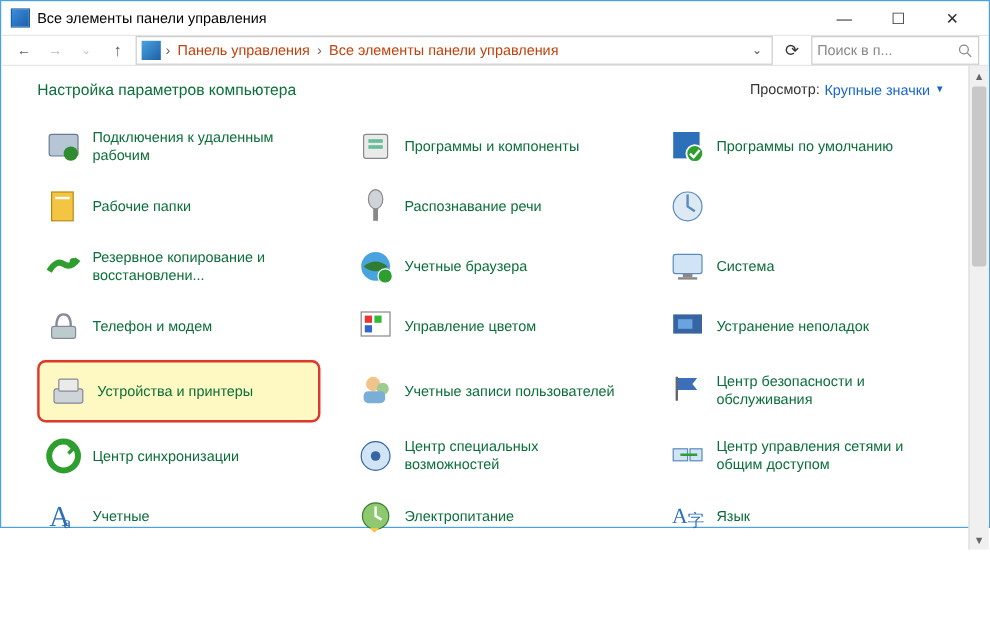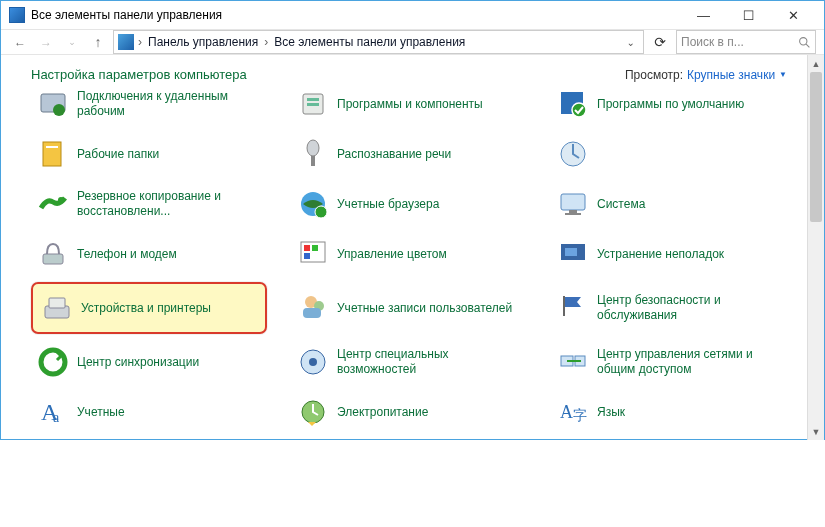--- a/index.html
+++ b/index.html
@@ -9,29 +9,29 @@
   .titlebar .app-icon { width: 16px; height: 16px; background: linear-gradient(135deg,#3a8dde,#1c5fa8); border: 1px solid #1c5fa8; margin-right: 6px; }
   .titlebar .title { flex: 1; font-size: 12px; color: #000; }
   .winbtn { width: 45px; height: 28px; display: flex; align-items: center; justify-content: center; font-size: 13px; color: #333; }
   .navbar { height: 36px; display: flex; align-items: center; padding: 0 8px; border-bottom: 1px solid #e5e5e5; gap: 4px; }
   .nav-arrow { width: 22px; height: 22px; display:flex; align-items:center; justify-content:center; color:#666; }
   .nav-arrow.disabled { color:#bbb; }
   .nav-up { font-size: 14px; }
   .breadcrumbs { flex: 1; height: 24px; border: 1px solid #ccc; display: flex; align-items: center; padding: 0 4px; gap: 2px; font-size: 12px; }
   .bc-icon { width: 16px; height: 16px; background: linear-gradient(135deg,#4aa3df,#1c5fa8); }
   .bc-sep { color:#666; padding: 0 2px; }
-  .bc-item { color:#0f172a; padding: 0 2px; }
+  .bc-item { color:#c2410c; padding: 0 2px; }
   .bc-spacer { flex: 1; }
   .bc-drop { color:#555; font-size: 10px; padding: 0 4px; }
   .refresh { width: 24px; font-size:14px; color:#333; text-align:center; }
   .search { width: 140px; height: 24px; border: 1px solid #ccc; display:flex; align-items:center; padding:0 4px; color:#888; gap:4px; }
   .search svg { width: 13px; height: 13px; }
   .content-wrap { flex:1; display:flex; position:relative; }
   .content { flex:1; padding: 12px 20px 6px 30px; overflow:hidden; }
-  .content-header { display:flex; align-items:center; }
+  .content-header { display:flex; margin-bottom: 18px; }
   .page-title { color: #0b6f3a; font-size: 13px; flex:1; }
   .view-label { color:#333; font-size:12px; margin-right:4px; }
   .view-select { color:#1a66cc; font-size:12px; display:flex; align-items:center; gap:4px; }
   .view-select .tri { font-size: 8px; }
   .grid { display:grid; grid-template-columns: repeat(3, 1fr); gap: 6px 24px; }
   .cell { display:flex; align-items:center; gap:8px; padding:4px 6px; border-radius:3px; min-height:44px; position:relative; }
   .cell .icon { width:32px; height:32px; flex-shrink:0; display:flex; align-items:center; justify-content:center; }
   .cell .icon svg { width:32px; height:32px; }
   .cell .label { color:#0b6f3a; font-size:12px; line-height:1.25; }
   .highlighted { background:#fef9c3; border:2.5px solid #d93a2b; border-radius:7px; padding:8px 8px; box-shadow: 0 0 0 1px rgba(0,0,0,0.05); }

